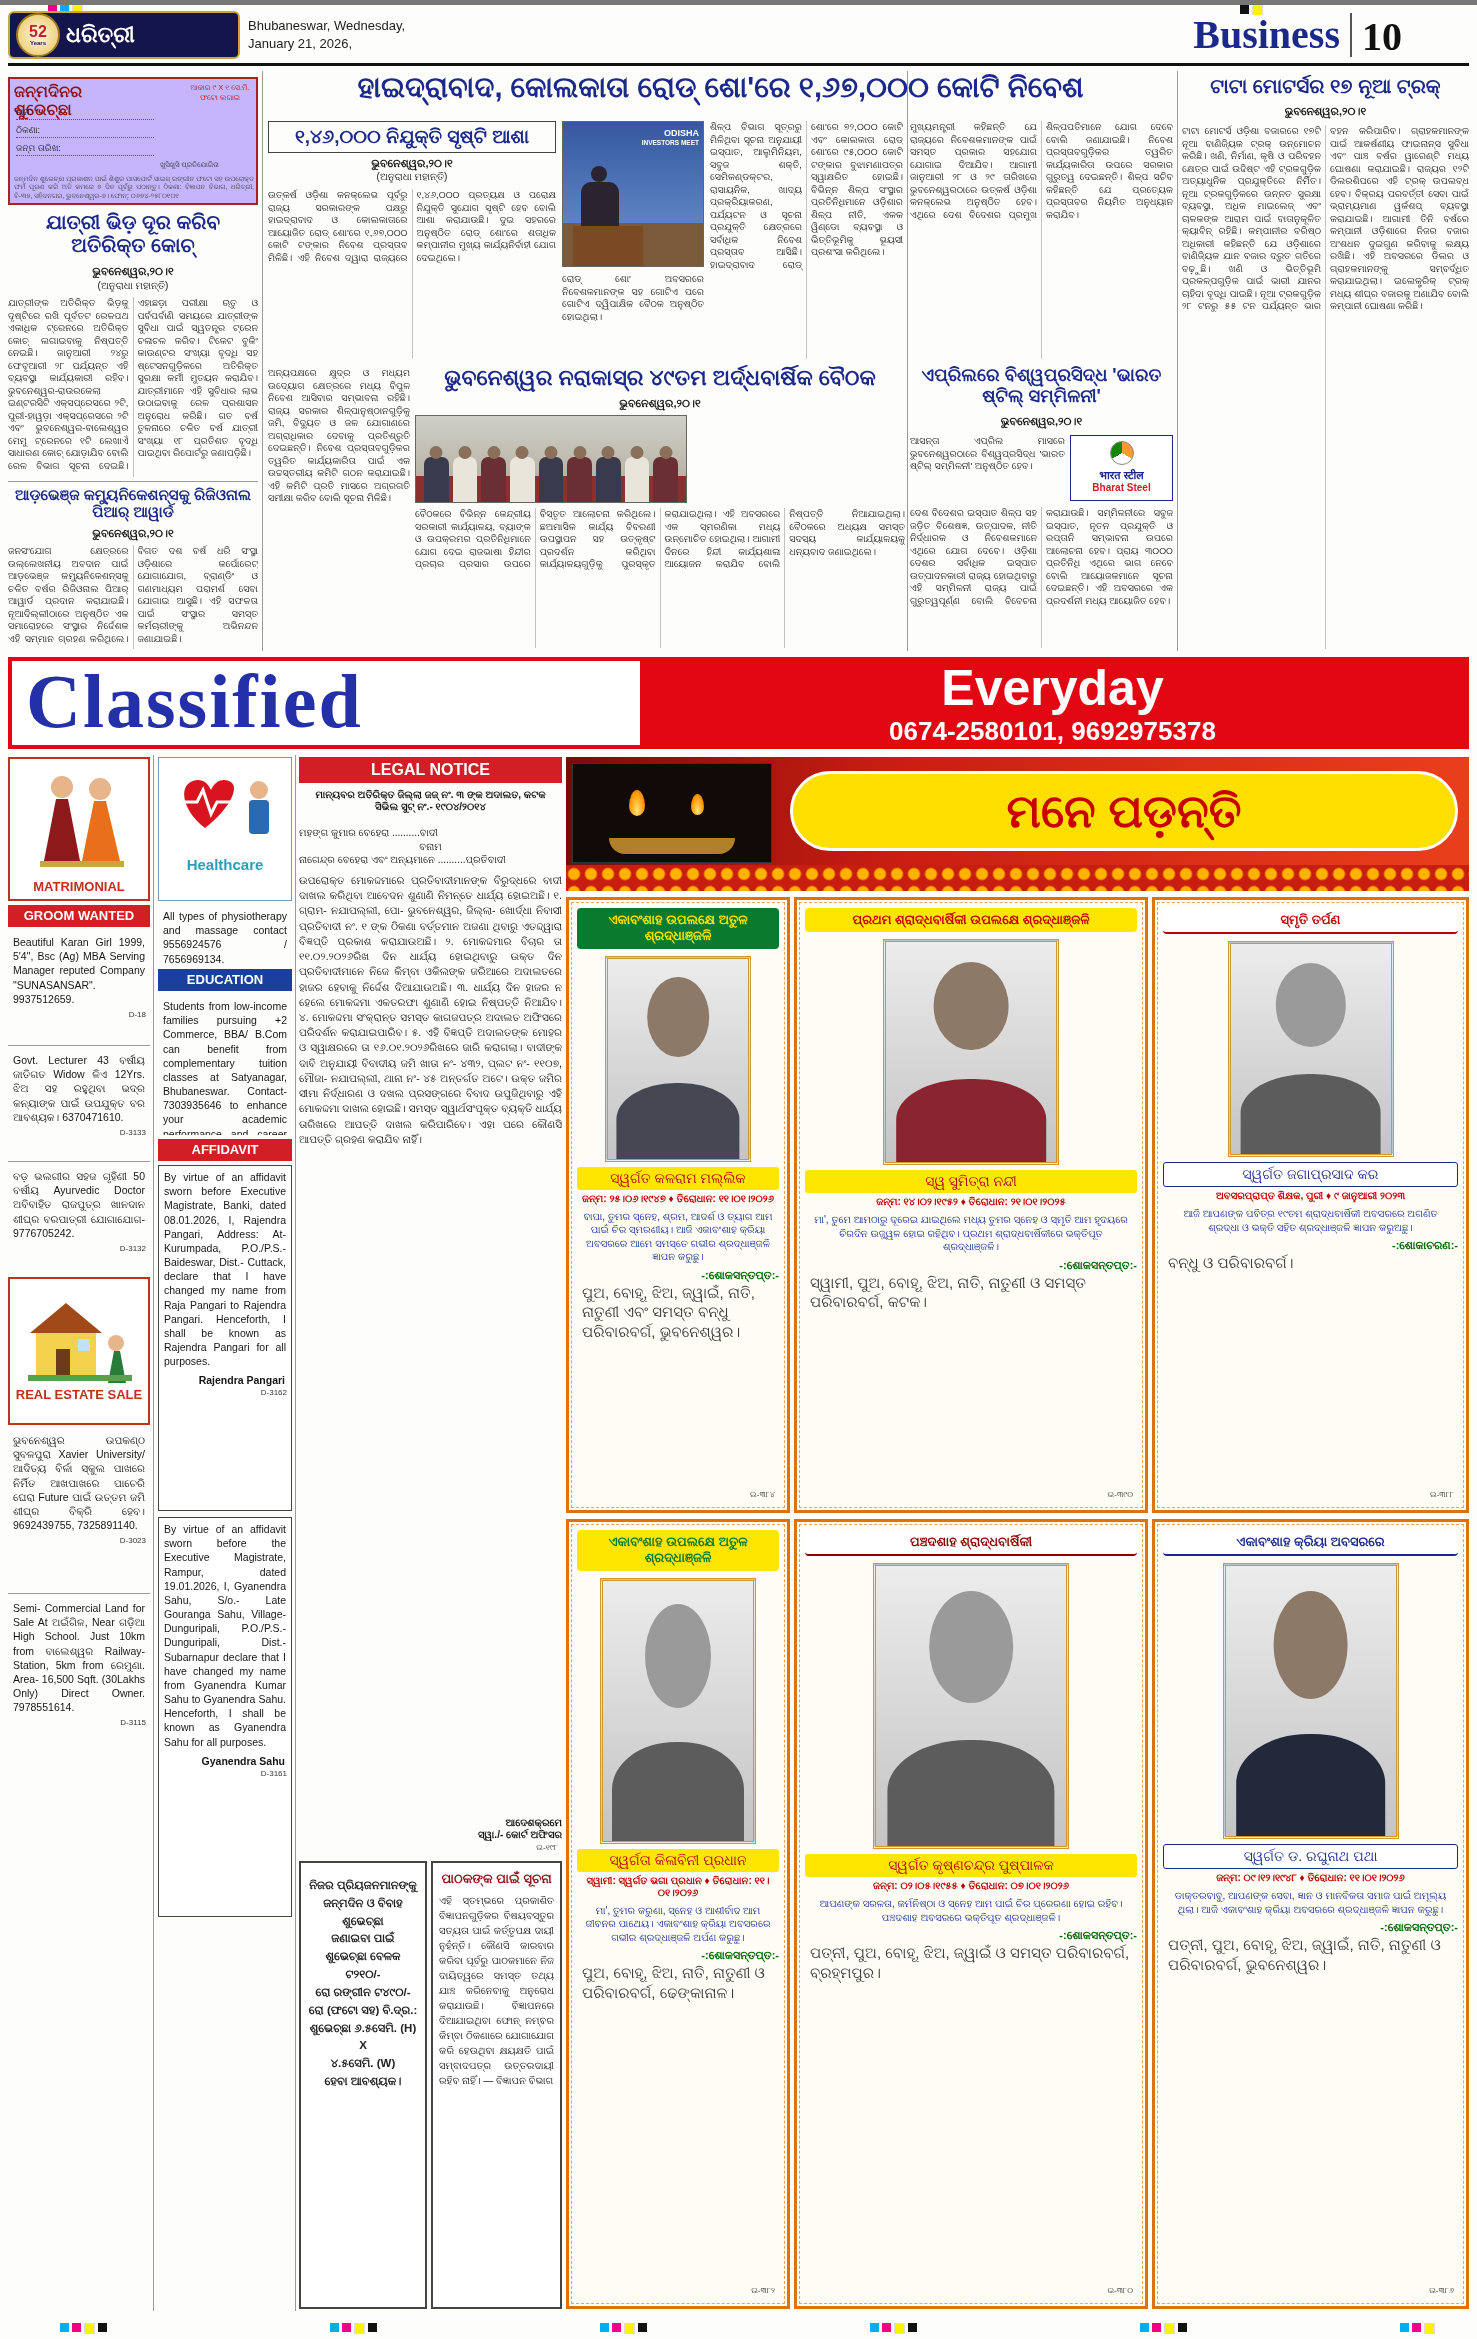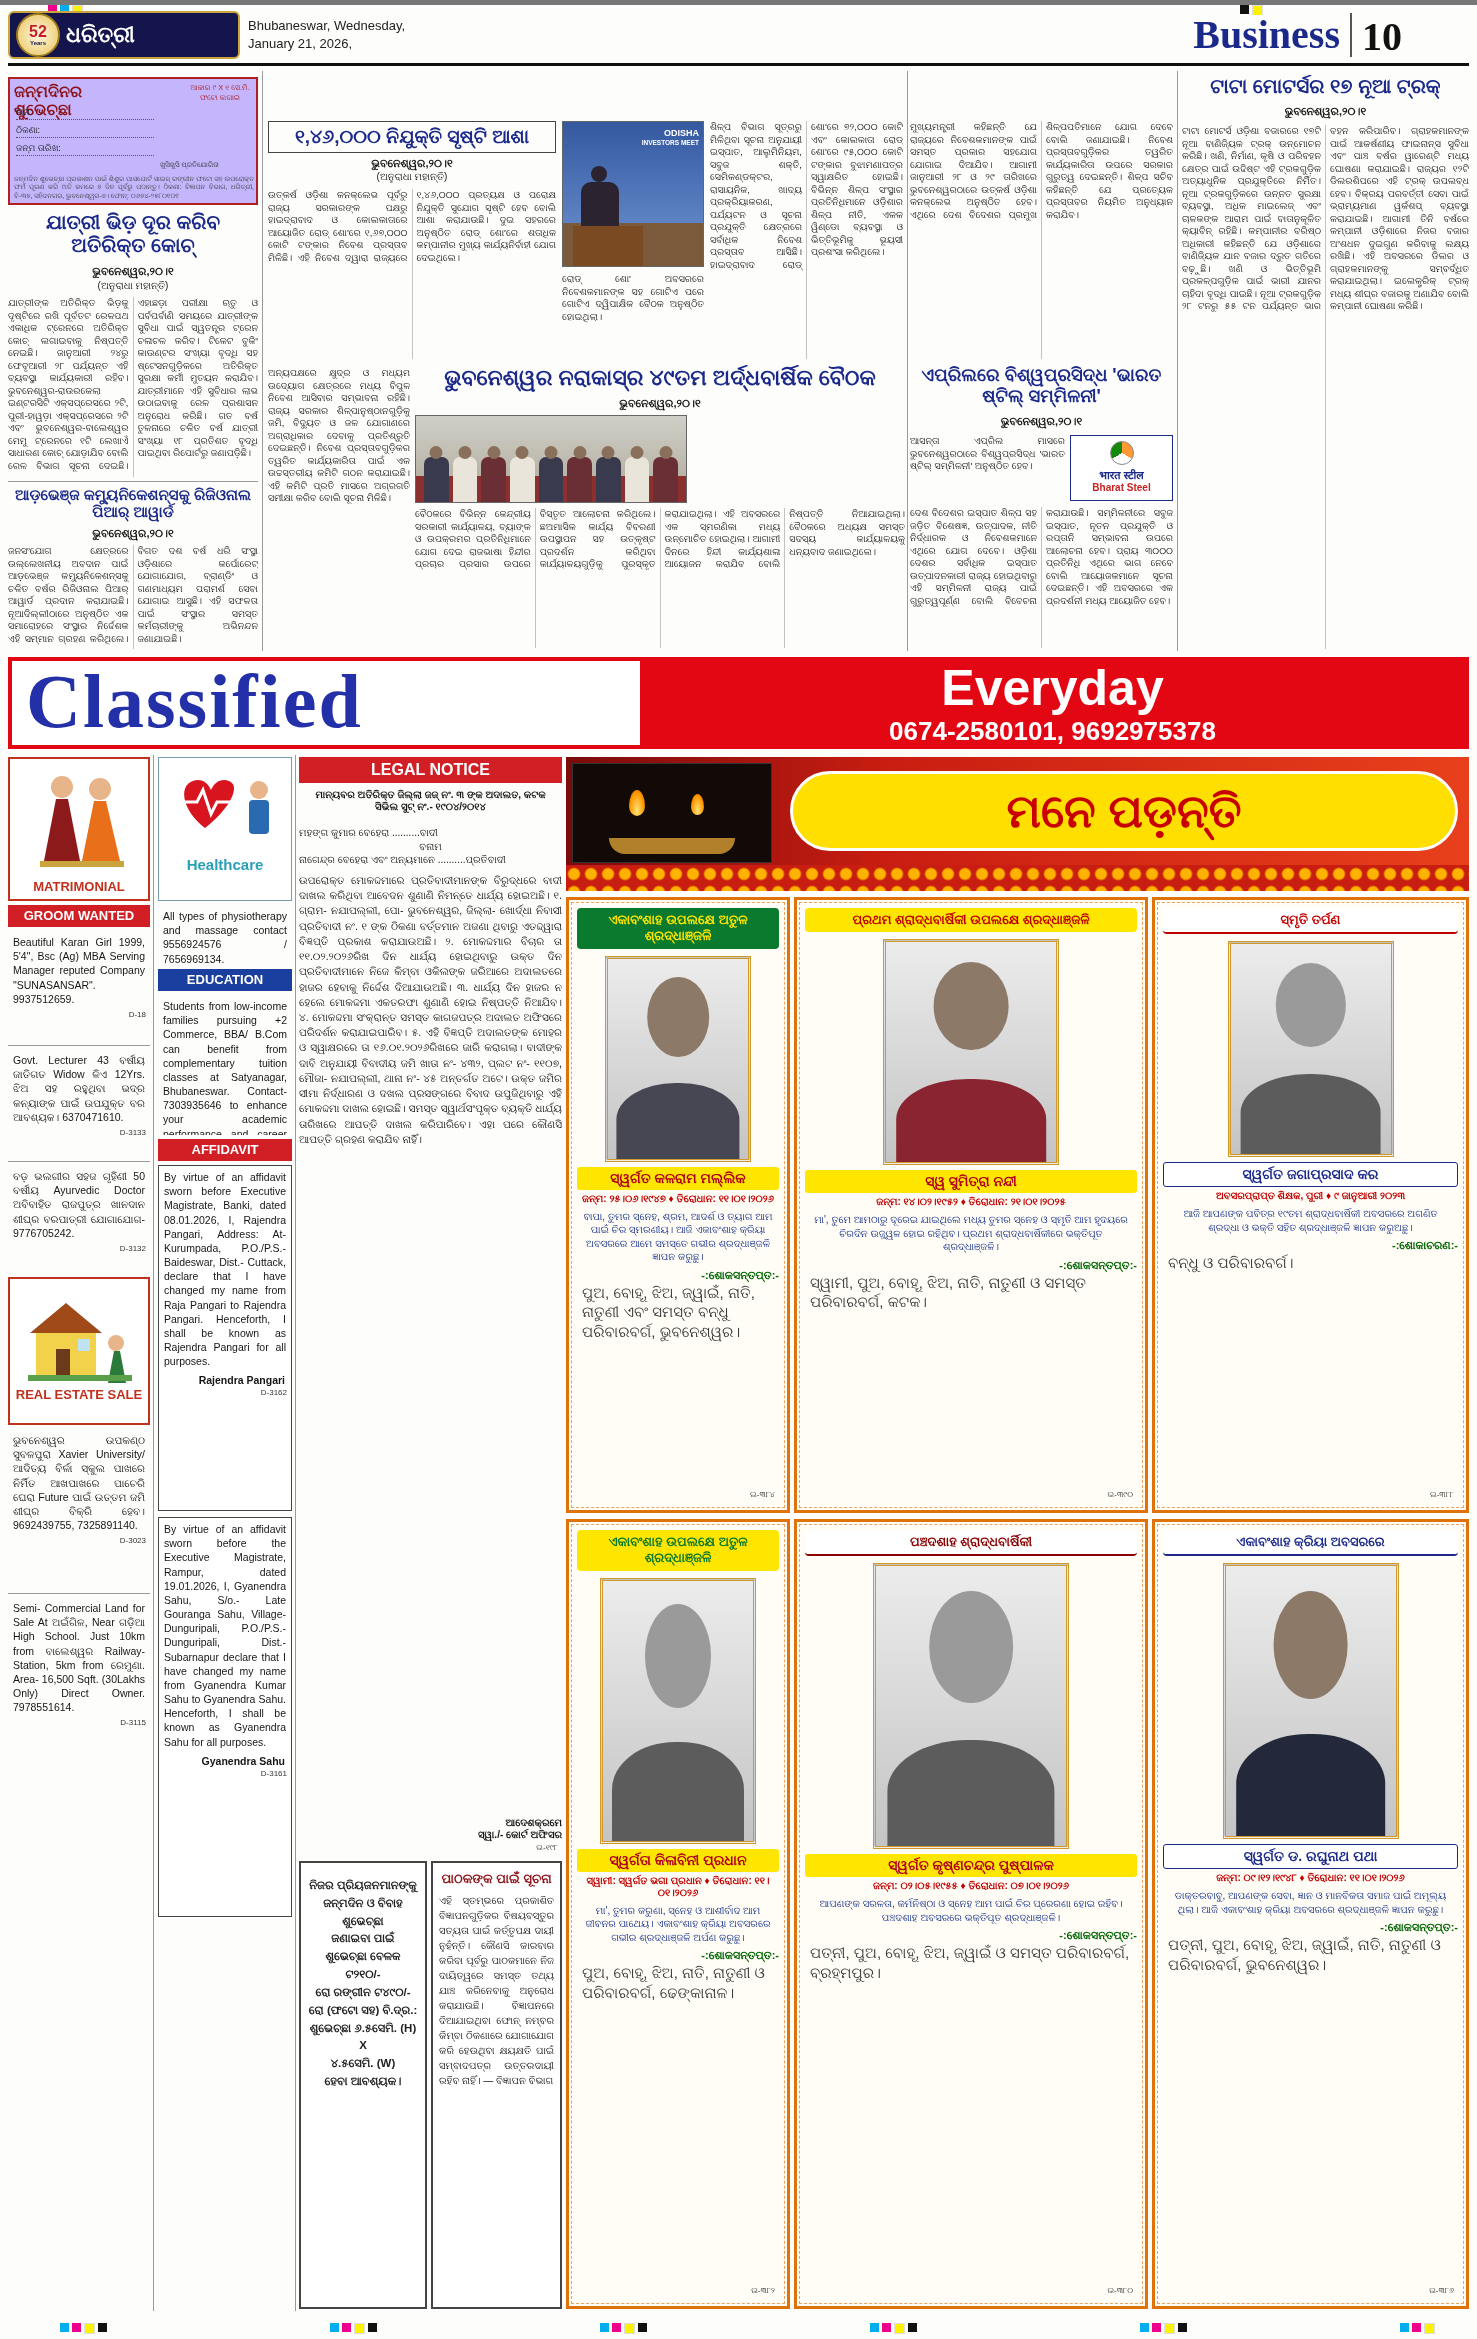--- a/index.html
+++ b/index.html
@@ -59,21 +59,21 @@
   .pill{background:#ffdf00;border-radius:40px;border:3px solid #fff;display:flex;align-items:center;justify-content:center;}
   .pilltxt{color:#c80000;font-weight:bold;font-size:46px;}
   .garland{background-color:#c81d11;background-image:radial-gradient(circle at 8px 9px,#ffb300 5px,#e65c00 6px,rgba(0,0,0,0) 7px);background-size:17px 18px;}
   .obit{border:3px solid #e0720a;outline:1px dashed #f0a25a;outline-offset:-6px;background:#fffdf6;display:flex;flex-direction:column;padding:8px;}
   .obit .hdr{font-weight:bold;text-align:center;font-size:13px;line-height:1.25;padding:4px 2px;border-radius:4px;}
   .oh1{background:#0a7a2f;color:#ffe600}.oh2{background:#ffe600;color:#c00000}
   .oh3{background:#fff;color:#c00000;border-bottom:2px solid #c00000}
   .oh4{background:#ffe600;color:#0a7a2f}.oh5{background:#fff;color:#8b0000;border-bottom:2px solid #8b0000}
   .oh6{background:#fff;color:#1b2a8a;border-bottom:2px solid #1b2a8a}
   .obit .ph{margin:7px auto 5px auto;}
-  .obit .nm{font-weight:bold;text-align:center;font-size:14px;padding:3px;border-radius:3px;background:#ffe600;color:#b00020;}
+  .obit .nm{font-weight:normal;text-align:center;font-size:14px;padding:3px;border-radius:3px;background:#ffe600;color:#b00020;}
   .nm-alt{background:#fff !important;color:#1b2a8a !important;border:1px solid #1b2a8a;}
   .obit .dt{color:#c00000;text-align:center;font-size:10px;font-weight:bold;padding:3px 2px;}
   .obit .tb{color:#15308a;text-align:center;font-size:10px;line-height:1.35;padding:2px 5px;}
   .obit .ml{color:#006400;font-weight:bold;text-align:right;font-size:11px;padding-top:3px;}
   .obit .mo{text-align:left;font-size:15px;color:#3a3a3a;line-height:1.3;padding:1px 5px;}
   .obit .ref{margin-top:auto;}
   
   .bdaybox{border:2px solid #b02020;background:#c4b5fd;}
   .bdaytitle{color:#8c1218;font-weight:bold;font-size:16px;}
   .dotline{border-bottom:1px dotted #555;height:13px;font-size:9px;color:#222;}
@@ -129,20 +129,21 @@
   <div class="abs dl" style="left:8px;top:275px;width:250px;height:14px;font-weight:normal;font-size:10px">(ଅନୁରାଧା ମହାନ୍ତି)</div>
   <div class="abs bt cols2" style="left:8px;top:292px;width:250px;height:180px">ଯାତ୍ରୀଙ୍କ ଅତିରିକ୍ତ ଭିଡ଼କୁ ଦୃଷ୍ଟିରେ ରଖି ପୂର୍ବତଟ ରେଳପଥ ଏକାଧିକ ଟ୍ରେନରେ ଅତିରିକ୍ତ କୋଚ୍ ଲଗାଇବାକୁ ନିଷ୍ପତ୍ତି ନେଇଛି। ଜାନୁଆରୀ ୨୪ରୁ ଫେବୃଆରୀ ୨୮ ପର୍ଯ୍ୟନ୍ତ ଏହି ବ୍ୟବସ୍ଥା କାର୍ଯ୍ୟକାରୀ ରହିବ। ଭୁବନେଶ୍ୱର-ରାଉରକେଲା ଇଣ୍ଟରସିଟି ଏକ୍ସପ୍ରେସରେ ୨ଟି, ପୁରୀ-ହାୱଡ଼ା ଏକ୍ସପ୍ରେସରେ ୨ଟି ଏବଂ ଭୁବନେଶ୍ୱର-ବାଲେଶ୍ୱର ମେମୁ ଟ୍ରେନରେ ୧ଟି ଲେଖାଏଁ ସାଧାରଣ କୋଚ୍ ଯୋଡ଼ାଯିବ ବୋଲି ରେଳ ବିଭାଗ ସୂଚନା ଦେଇଛି। ଏହାଛଡ଼ା ପରୀକ୍ଷା ଋତୁ ଓ ପର୍ବପର୍ବାଣି ସମୟରେ ଯାତ୍ରୀଙ୍କ ସୁବିଧା ପାଇଁ ସ୍ୱତନ୍ତ୍ର ଟ୍ରେନ ଚଳାଚଳ କରିବ। ଟିକେଟ ବୁକିଂ କାଉଣ୍ଟର ସଂଖ୍ୟା ବୃଦ୍ଧି ସହ ଷ୍ଟେସନଗୁଡ଼ିକରେ ଅତିରିକ୍ତ ସୁରକ୍ଷା କର୍ମୀ ମୁତୟନ କରାଯିବ। ଯାତ୍ରୀମାନେ ଏହି ସୁବିଧାର ଲାଭ ଉଠାଇବାକୁ ରେଳ ପ୍ରଶାସନ ଅନୁରୋଧ କରିଛି। ଗତ ବର୍ଷ ତୁଳନାରେ ଚଳିତ ବର୍ଷ ଯାତ୍ରୀ ସଂଖ୍ୟା ୧୮ ପ୍ରତିଶତ ବୃଦ୍ଧି ପାଇଥିବା ରିପୋର୍ଟରୁ ଜଣାପଡ଼ିଛି।</div>
   <div class="abs hline" style="left:8px;top:476px;width:250px"></div>
 
   <div class="abs hl" style="left:8px;top:481px;width:250px;height:40px;font-size:15px">ଆଡ଼ଭେଞ୍ଜ କମ୍ୟୁନିକେଶନ୍ସକୁ ରିଜିଓନାଲ ପିଆର୍ ଆୱାର୍ଡ</div>
   <div class="abs dl" style="left:8px;top:522px;width:250px;height:15px">ଭୁବନେଶ୍ୱର,୨୦।୧</div>
   <div class="abs bt cols2" style="left:8px;top:540px;width:250px;height:104px">ଜନସଂଯୋଗ କ୍ଷେତ୍ରରେ ଉଲ୍ଲେଖନୀୟ ଅବଦାନ ପାଇଁ ଆଡ଼ଭେଞ୍ଜ କମ୍ୟୁନିକେଶନ୍ସକୁ ଚଳିତ ବର୍ଷର ରିଜିଓନାଲ ପିଆର୍ ଆୱାର୍ଡ ପ୍ରଦାନ କରାଯାଇଛି। ନୂଆଦିଲ୍ଲୀଠାରେ ଅନୁଷ୍ଠିତ ଏକ ସମାରୋହରେ ସଂସ୍ଥାର ନିର୍ଦ୍ଦେଶକ ଏହି ସମ୍ମାନ ଗ୍ରହଣ କରିଥିଲେ। ବିଗତ ଦଶ ବର୍ଷ ଧରି ସଂସ୍ଥା ଓଡ଼ିଶାରେ କର୍ପୋରେଟ୍ ଯୋଗାଯୋଗ, ବ୍ରାଣ୍ଡିଂ ଓ ଗଣମାଧ୍ୟମ ପରାମର୍ଶ ସେବା ଯୋଗାଇ ଆସୁଛି। ଏହି ସଫଳତା ପାଇଁ ସଂସ୍ଥାର ସମସ୍ତ କର୍ମଚାରୀଙ୍କୁ ଅଭିନନ୍ଦନ ଜଣାଯାଇଛି।</div>
 
   <div class="abs vline" style="left:262px;top:66px;height:580px"></div>
 
+  <div class="abs hl" style="left:268px;top:66px;width:905px;height:44px;font-size:29px">ହାଇଦ୍ରାବାଦ, କୋଲକାତା ରୋଡ୍ ଶୋ'ରେ ୧,୬୭,୦୦୦ କୋଟି ନିବେଶ</div>
   <div class="abs" style="left:268px;top:116px;width:288px;height:32px;border:1.5px solid #444;display:flex;align-items:center;justify-content:center">
     <span class="hl" style="font-size:19px">୧,୪୬,୦୦୦ ନିଯୁକ୍ତି ସୃଷ୍ଟି ଆଶା</span>
   </div>
   <div class="abs dl" style="left:268px;top:152px;width:288px;height:14px">ଭୁବନେଶ୍ୱର,୨୦।୧</div>
   <div class="abs dl" style="left:268px;top:166px;width:288px;height:14px;font-weight:normal;font-size:10px">(ଅନୁରାଧା ମହାନ୍ତି)</div>
   <div class="abs bt cols2" style="left:268px;top:184px;width:288px;height:170px">ଉତ୍କର୍ଷ ଓଡ଼ିଶା କନକ୍ଲେଭ ପୂର୍ବରୁ ରାଜ୍ୟ ସରକାରଙ୍କ ପକ୍ଷରୁ ହାଇଦ୍ରାବାଦ ଓ କୋଲକାତାରେ ଆୟୋଜିତ ରୋଡ୍ ଶୋ'ରେ ୧,୬୭,୦୦୦ କୋଟି ଟଙ୍କାର ନିବେଶ ପ୍ରସ୍ତାବ ମିଳିଛି। ଏହି ନିବେଶ ଦ୍ୱାରା ରାଜ୍ୟରେ ୧,୪୬,୦୦୦ ପ୍ରତ୍ୟକ୍ଷ ଓ ପରୋକ୍ଷ ନିଯୁକ୍ତି ସୁଯୋଗ ସୃଷ୍ଟି ହେବ ବୋଲି ଆଶା କରାଯାଉଛି। ଦୁଇ ସହରରେ ଅନୁଷ୍ଠିତ ରୋଡ୍ ଶୋ'ରେ ଶତାଧିକ କମ୍ପାନୀର ମୁଖ୍ୟ କାର୍ଯ୍ୟନିର୍ବାହୀ ଯୋଗ ଦେଇଥିଲେ।</div>
 
   <div class="abs leadphoto" style="left:562px;top:116px;width:142px;height:146px;border:1px solid #666">
     <div class="abs" style="right:4px;top:6px;width:70px;height:30px;color:#fff;font-size:9px;font-weight:bold;text-align:right;line-height:1.2">
       <div>ODISHA</div>

